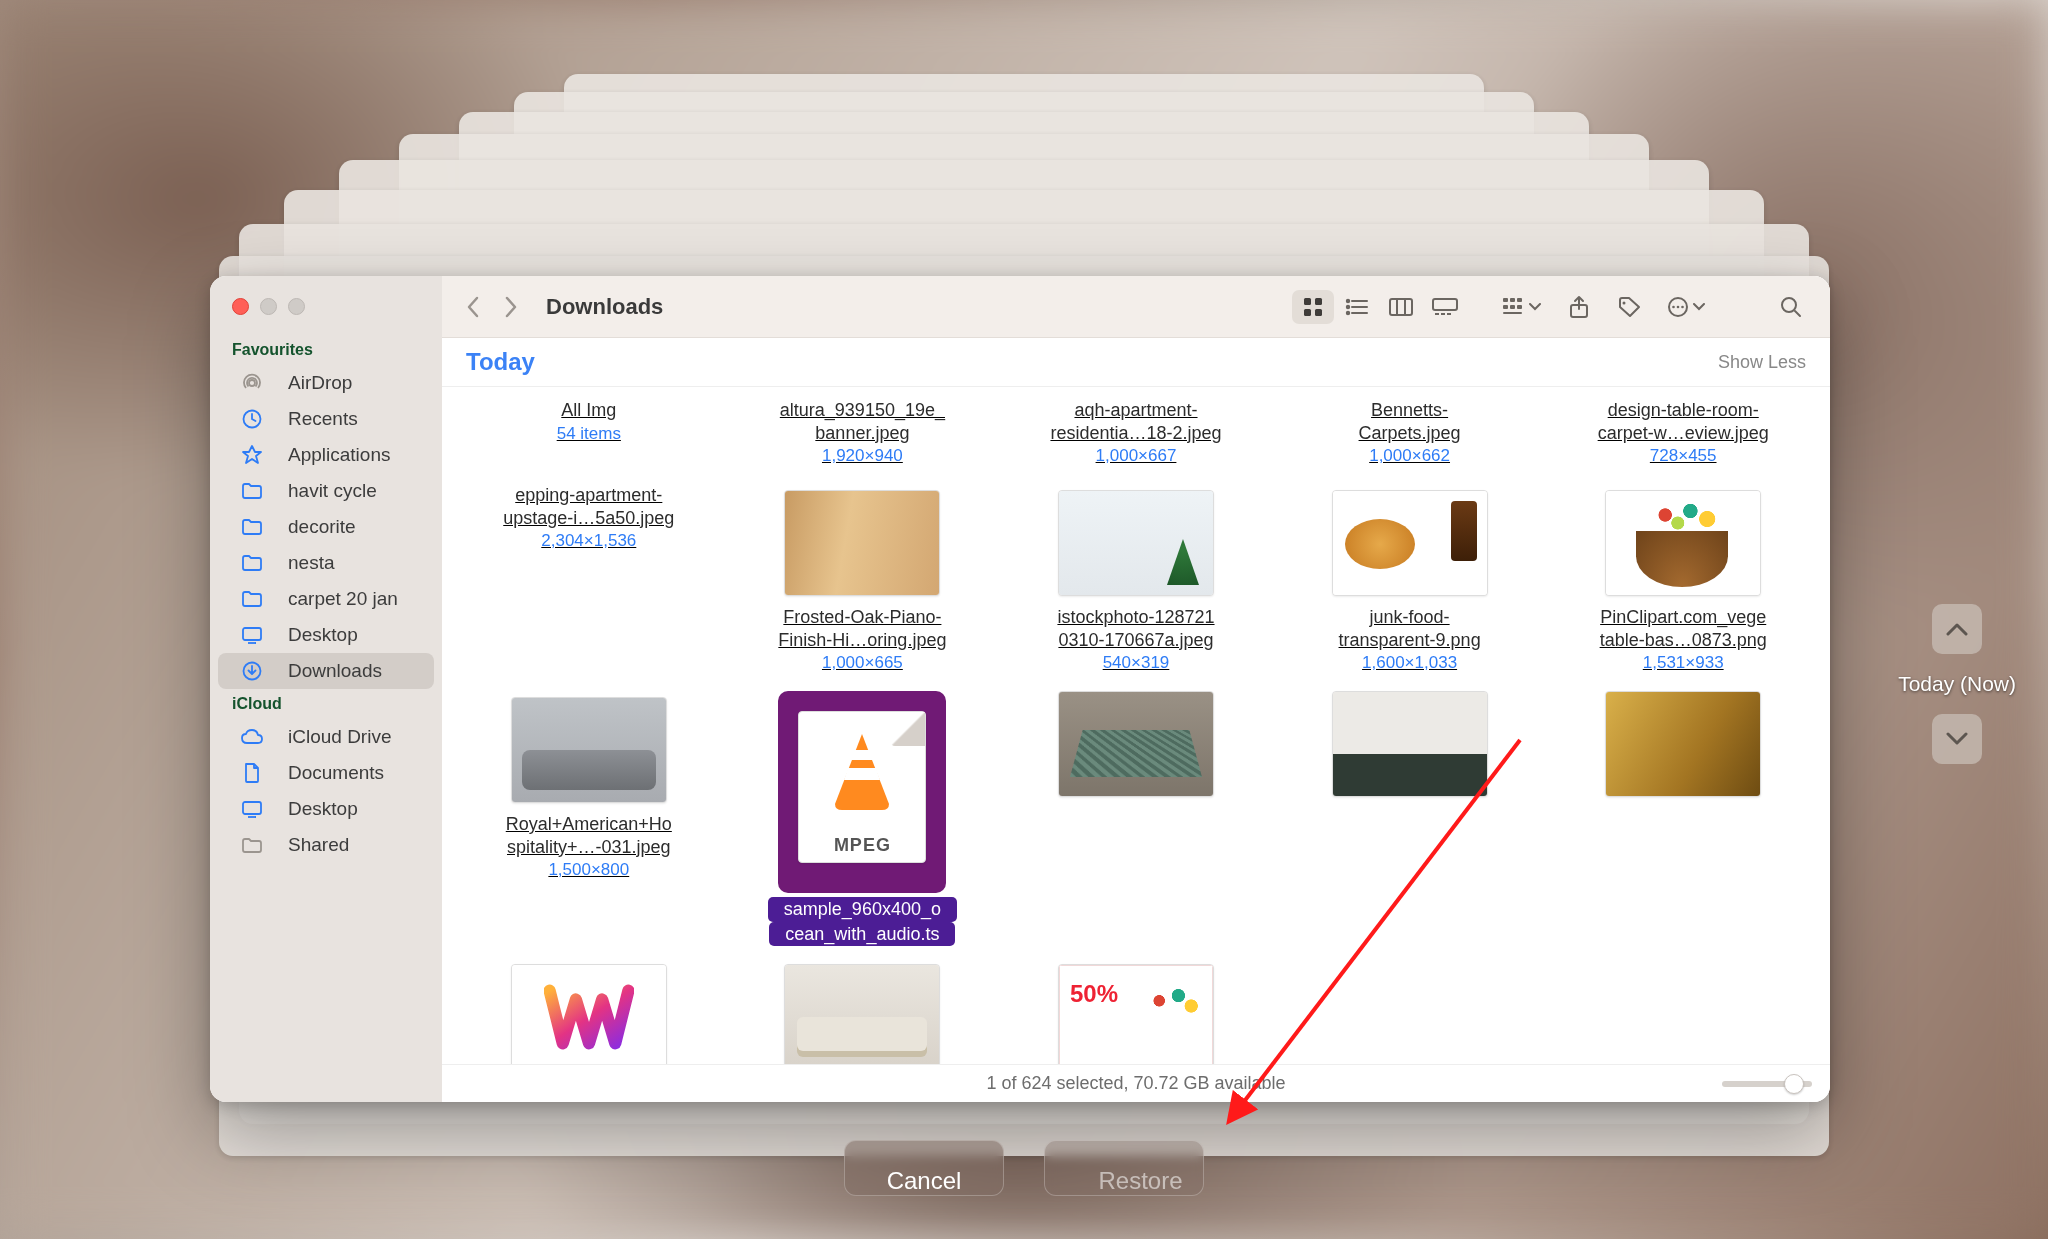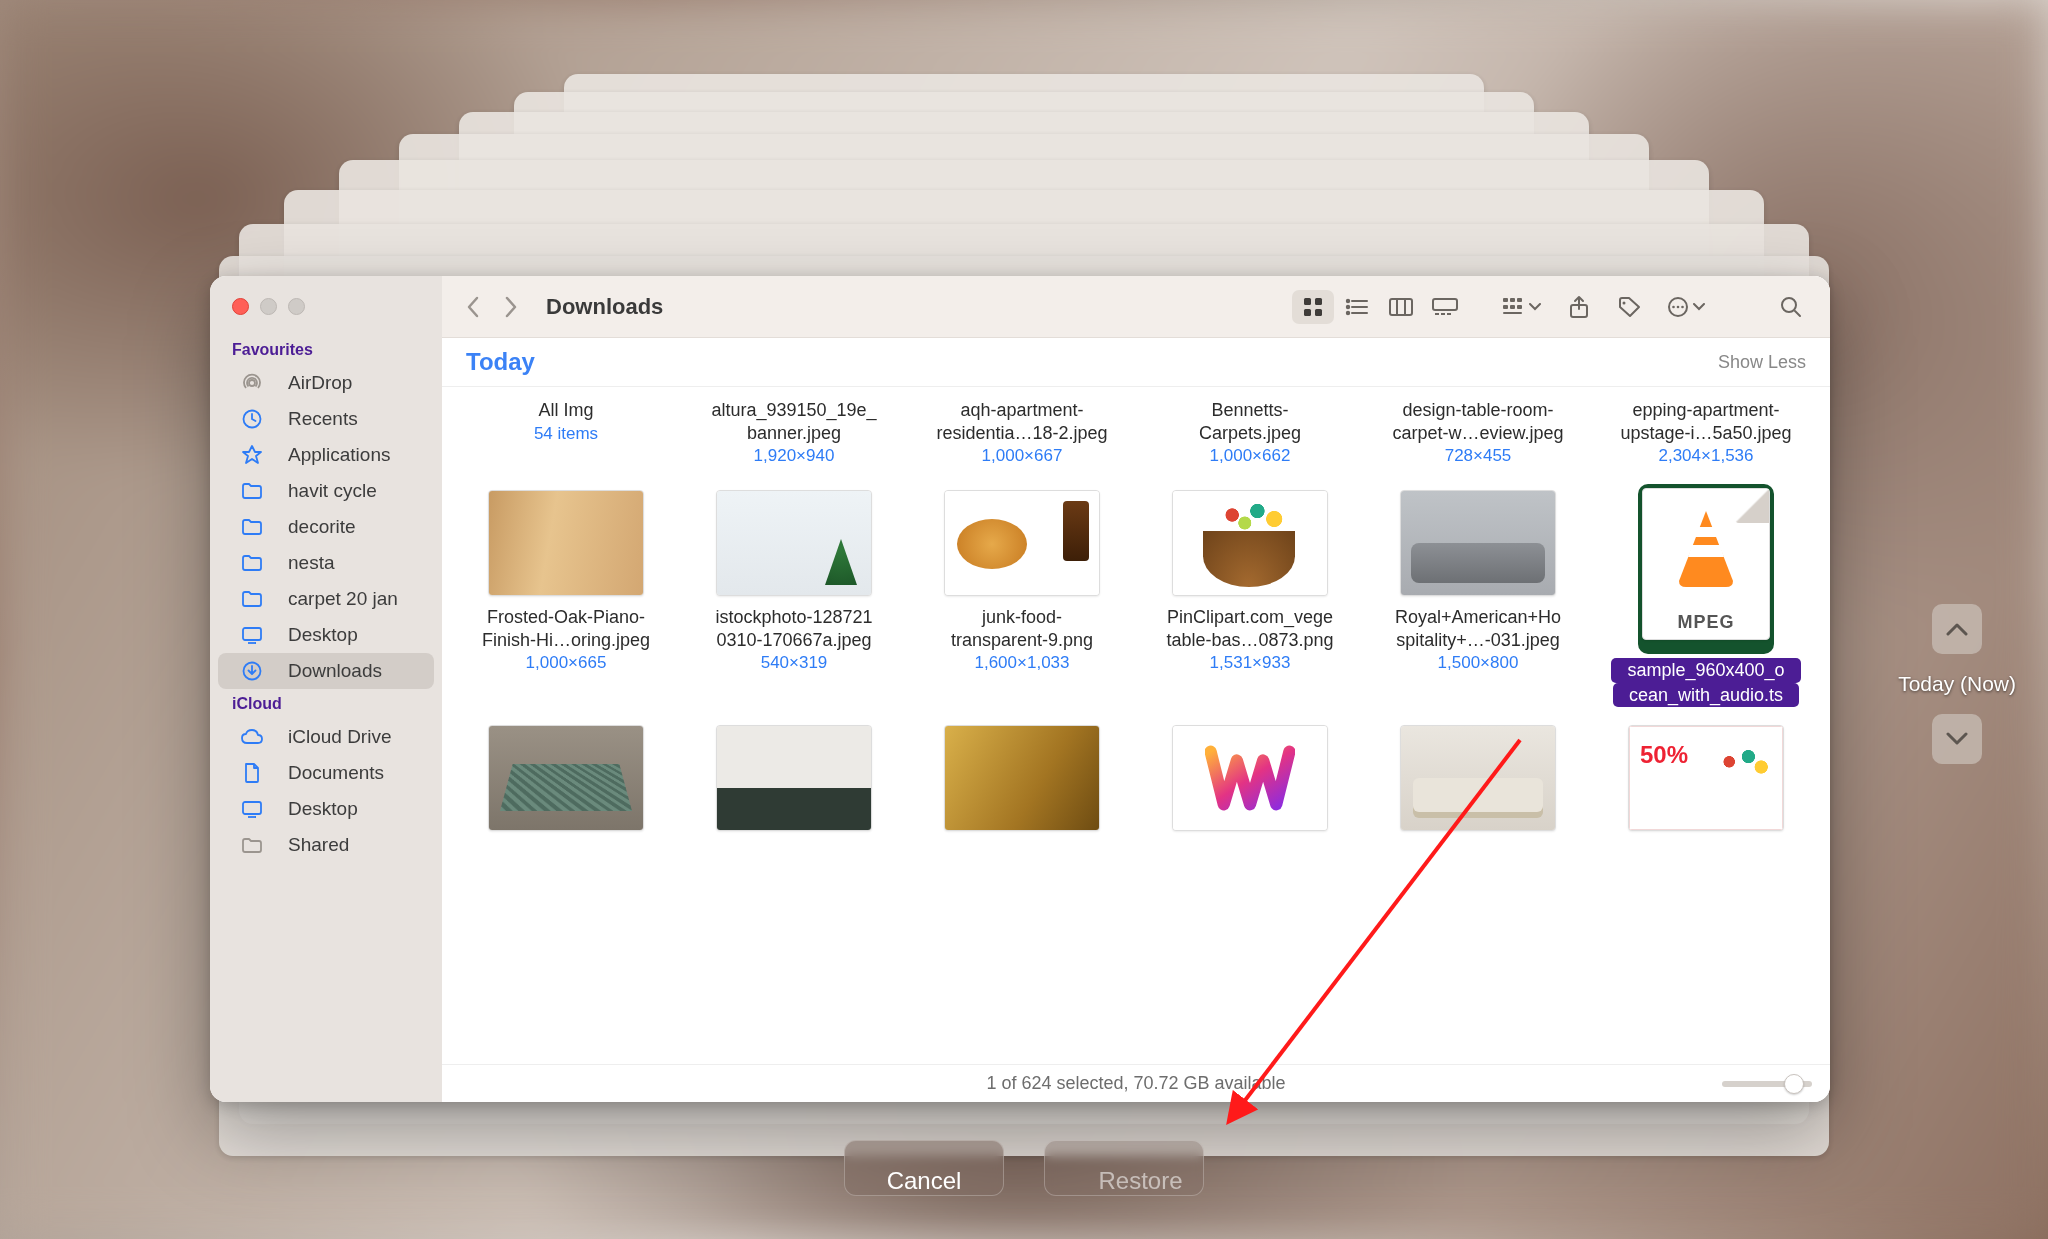--- a/index.html
+++ b/index.html
@@ -44,21 +44,21 @@
     width: 232px;
     background: #e8e3df;
     padding: 18px 0 10px 0;
     font-size: 19px;
     overflow: hidden;
   }
   .traffic { display: flex; gap: 11px; padding: 4px 0 20px 22px; }
   .tl { width: 17px; height: 17px; border-radius: 50%; }
   .tl.red { background:#ff5f57; border:1px solid #e14138;}
   .tl.grey { background:#cfcbc7; border:1px solid #bdb8b4;}
-  .sb-heading { color:#4c1d95; font-size:16px; font-weight:600; padding: 6px 22px 6px 22px;}
+  .sb-heading { color:#14532d; font-size:16px; font-weight:600; padding: 6px 22px 6px 22px;}
   .sb-item { display:flex; align-items:center; gap:24px; padding:6px 14px 6px 22px; color:#4a4a4a; border-radius:8px; margin:0 8px; cursor:default;}
   .sb-item.active { background:#d3cdc8; }
   .sb-item .ico { width:24px; height:24px; display:flex; align-items:center; justify-content:center; color:#2e7cf6; flex-shrink:0;}
   .sb-item.dim .ico { color:#9b958f; }
   .sb-item .lbl { color:#3c3c3c; font-size:19px; }
 
   .main { flex:1; display:flex; flex-direction:column; background:#fff; }
   .toolbar {
     height: 62px; background:#f3eeea;
     display:flex; align-items:center; padding:0 18px 0 14px;
@@ -74,37 +74,37 @@
   .vg-btn.active { background:#e3ddd7; color:#3f3c39;}
   .tb-ico { width:38px; height:34px; display:flex; align-items:center; justify-content:center; color:#6b6661; border-radius:7px; margin:0 2px;}
   .tb-ico.wchev { width:52px; }
   .chev-sm { margin-left:4px; }
 
   .section-bar { display:flex; align-items:center; justify-content:space-between; padding:10px 24px 10px 24px; border-bottom:1px solid #eee;}
   .section-title { font-size:24px; font-weight:700; color:#3b82f6;}
   .show-less { font-size:18px; color:#888; }
 
   .grid-area { flex:1; overflow:hidden; padding: 6px 10px 0 10px; }
-  .grid { display:grid; grid-template-columns: repeat(6, 1fr); gap: 4px 0; }
+  .grid { display:grid; grid-template-columns: repeat(5, 1fr); gap: 4px 0; text-decoration: underline; }
   .item { text-align:center; padding:6px 4px 8px 4px; }
   .item .name { font-size:18px; color:#2c2c2c; line-height:1.25; word-break:break-word;}
   .item .name .line1, .item .name .line2 { display:block; }
   .item .dim { font-size:17px; color:#2e7cf6; margin-top:2px;}
   .thumb {
     width: 156px; height: 106px;
     margin: 6px auto 10px auto;
     border:1px solid #ddd; border-radius:4px;
     background:#f7f5f3;
     box-shadow: 0 1px 2px rgba(0,0,0,.08);
     display:flex; align-items:center; justify-content:center;
     overflow:hidden;
   }
   .item.selected .name .line1,
   .item.selected .name .line2 { background:#4c1d95; color:#fff; border-radius:5px; padding:1px 16px; display:inline-block;}
-  .item.selected .thumb-wrap { background:#14532d; border-radius:10px; padding:4px; display:inline-block;}
+  .item.selected .thumb-wrap { background:#701a75; border-radius:10px; padding:20px; display:inline-block;}
 
   .status {
     height:38px; border-top:1px solid #eee;
     display:flex; align-items:center; justify-content:center;
     font-size:18px; color:#6d6d6d;
     position:relative;
   }
   .zoom { position:absolute; right:18px; top:50%; transform:translateY(-50%); width:90px; height:6px; background:#d6d1cc; border-radius:3px;}
   .zoom .knob { position:absolute; top:-7px; left:62px; width:20px; height:20px; border-radius:50%; background:#fff; border:1px solid #c9c3be; box-shadow:0 1px 2px rgba(0,0,0,.2);}
 

